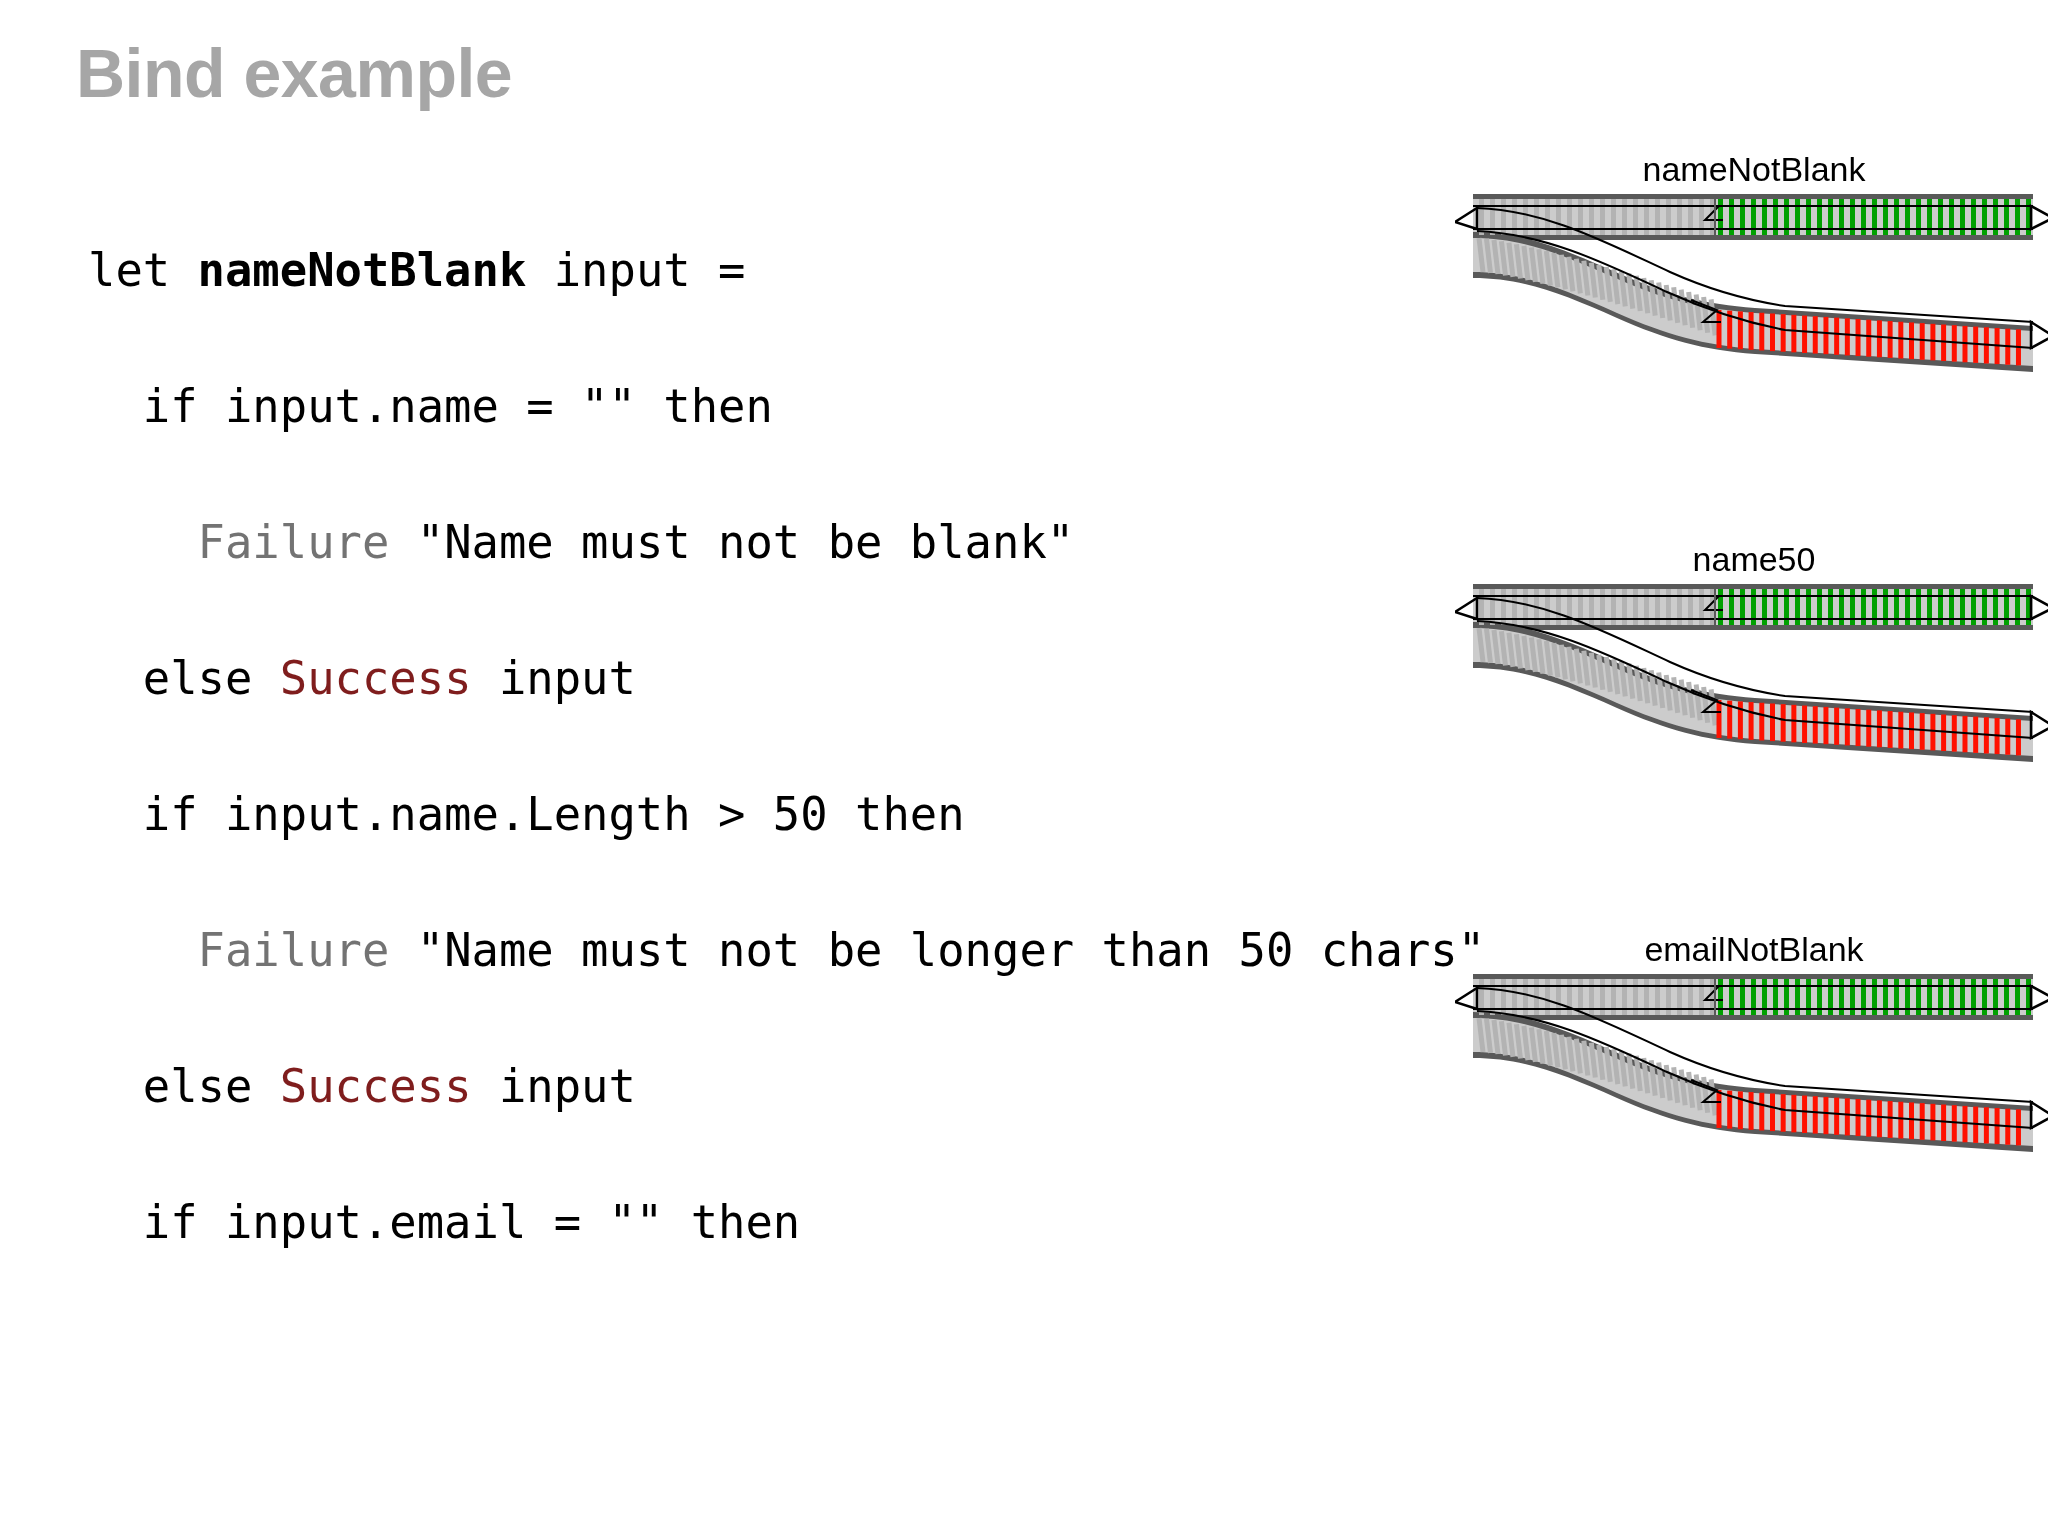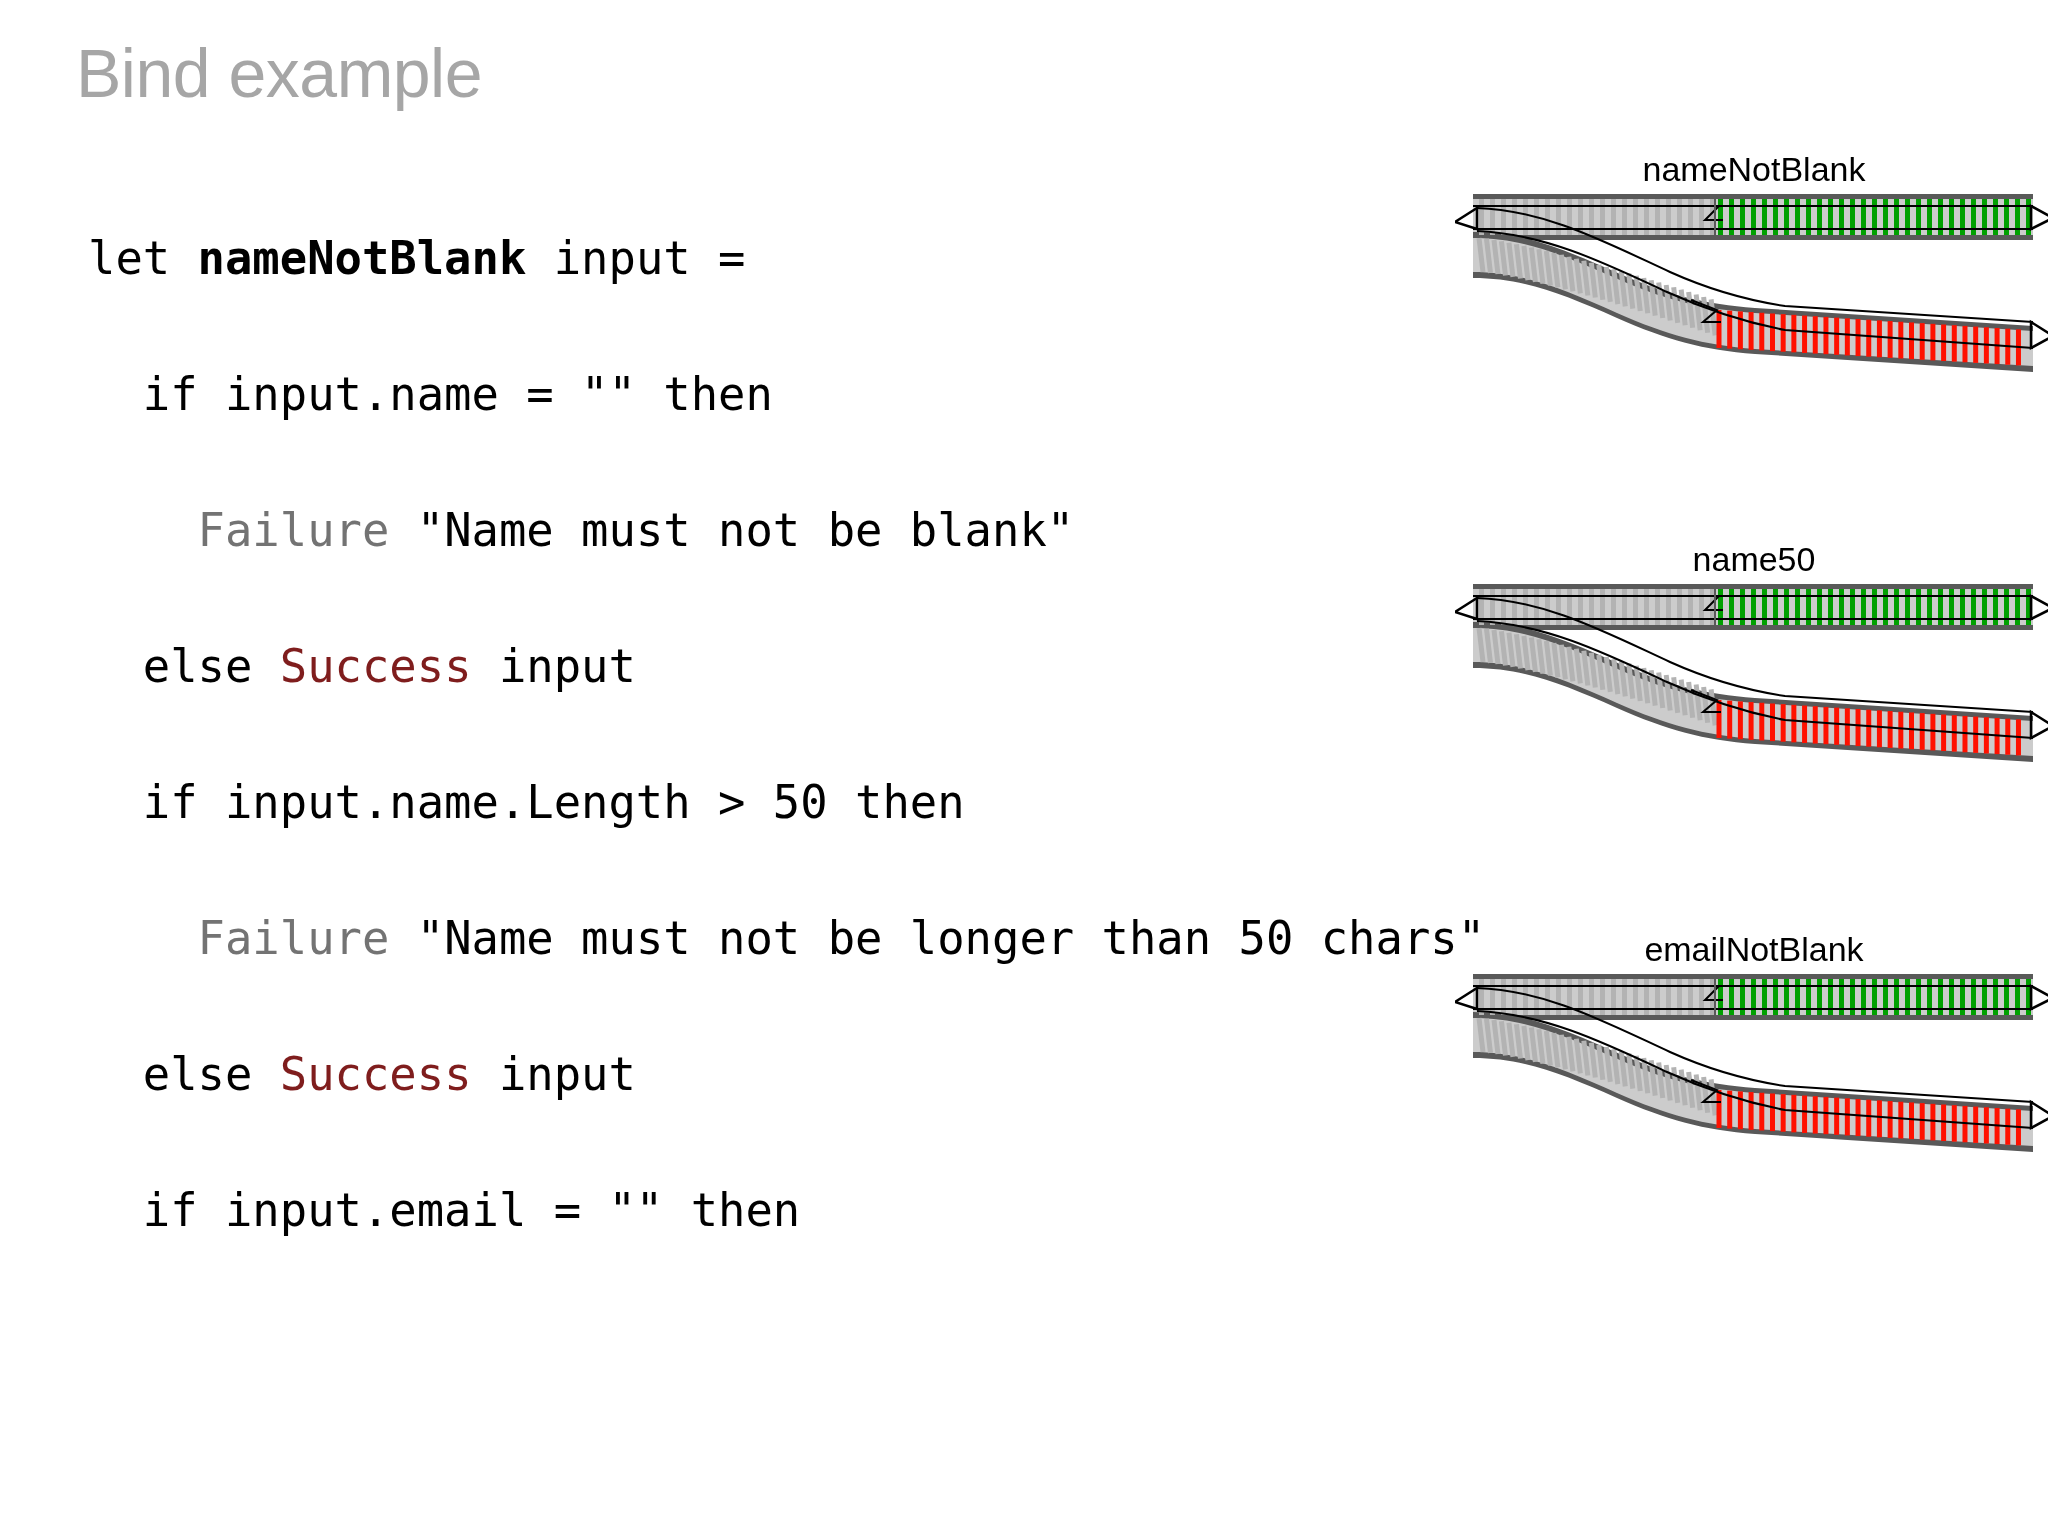--- a/index.html
+++ b/index.html
@@ -15,41 +15,41 @@
     overflow: hidden;
     font-family: "Liberation Sans", sans-serif;
   }
 
   
   #slide-title {
     position: absolute;
     left: 76px;
     top: 34px;
     font-family: "Liberation Sans", sans-serif;
-    font-weight: normal;
+    font-weight: bold;
     font-size: 68px;
     letter-spacing: -0.5px;
     color: #a6a6a6;
     white-space: nowrap;
   }
 
   
   #code-area {
     position: absolute;
     left: 88px;
     top: 225px;
     width: 1300px;
   }
   .code-block {
     font-family: "DejaVu Sans Mono", "Liberation Mono", monospace;
     font-size: 45.5px;
     line-height: 68px;
     color: #000000;
     white-space: pre;
-    margin: 0 0 68px 0;
+    margin: 12px 0 68px 0;
   }
   .code-block:last-child { margin-bottom: 0; }
   .code-line { white-space: pre; display: block; }
   .tok-bold { font-weight: bold; }
   .tok-failure { color: #737373; }
   .tok-success { color: #7f1d1d; }
 
   
   .railway {
     position: absolute;

